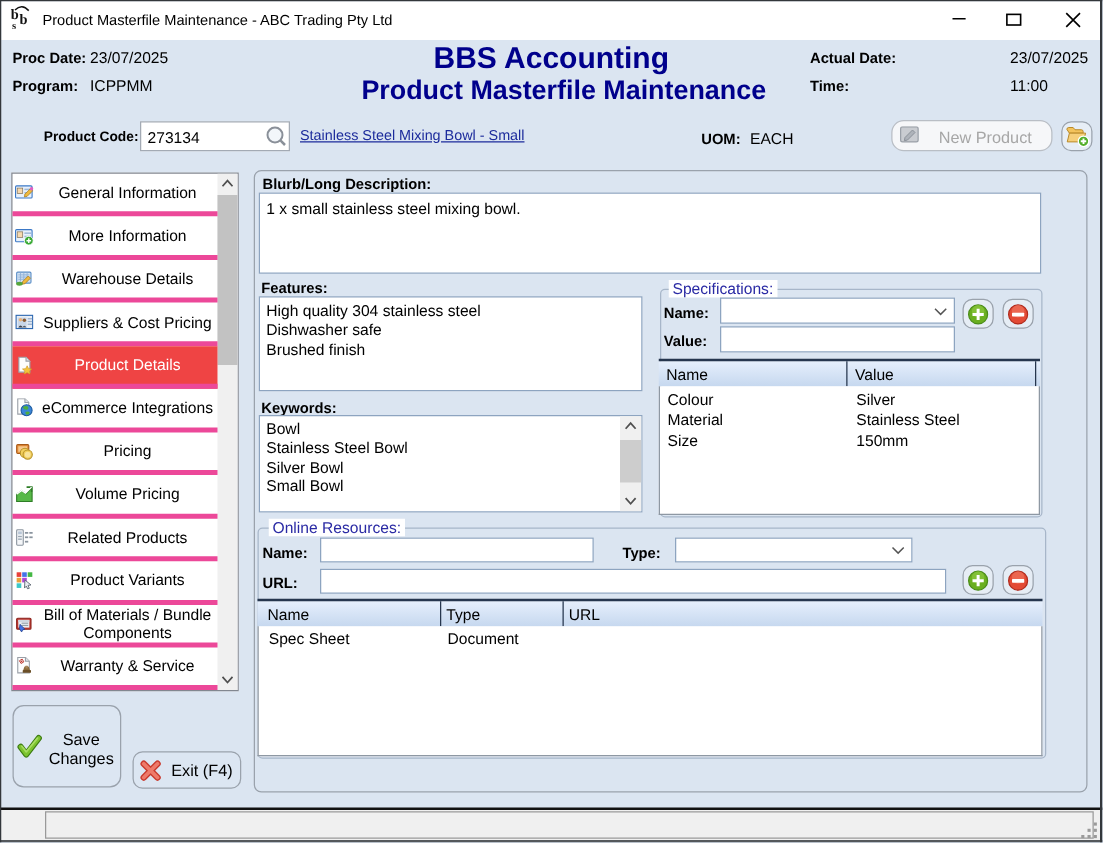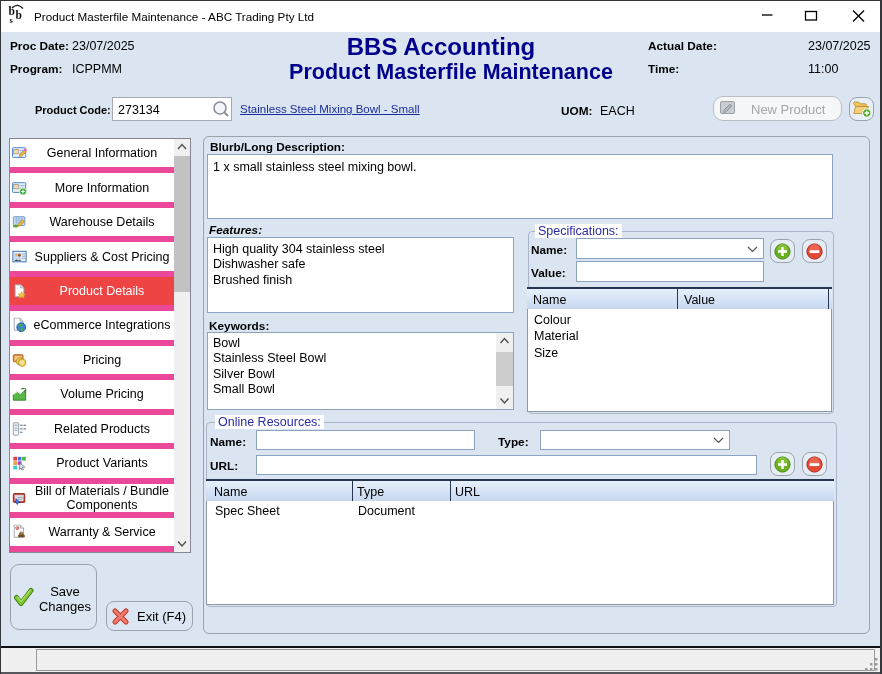--- a/index.html
+++ b/index.html
@@ -17,21 +17,21 @@
 
 .group { position:absolute; border:1px solid #a7b6c9; border-radius:4px; }
 .gtitle { position:absolute; font-size:12.5px; color:#2a2aa4; background:#ffffff; padding:0 3px; white-space:nowrap; }
 
 .thead { position:absolute; background:linear-gradient(#e6effc, #c6d8ef); border-top:2px solid #26364e; }
 .thead .ht { position:absolute; top:4px; font-size:12.5px; color:#000; }
 .tbody { position:absolute; background:#fff; font-size:12.5px; }
 .cellline { position:absolute; top:0; width:1px; height:100%; background:#26364e; }
 
 #menubox { position:absolute; left:9px; top:138px; width:182px; height:415px; background:#fff; border:1px solid #828790; }
-.mitem { position:absolute; left:0; width:164px; padding-left:20px; border-bottom:6px solid #ec4899; display:flex; align-items:center; justify-content:center; font-size:12.5px; color:#000; text-align:center; }
+.mitem { position:absolute; left:0; width:164px; padding-left:20px; border-bottom:4px solid #ec4899; display:flex; align-items:center; justify-content:center; font-size:12.5px; color:#000; text-align:center; }
 .mitem.sel { background:#ef4444; color:#fff; }
 .micon { position:absolute; left:2px; top:50%; transform:translateY(-50%); width:15px; height:15px; }
 .btn { position:absolute; background:#dce6f2; border:1px solid #9aa2ac; border-radius:9px; }
 </style>
 </head>
 <body>
 <div id="frame"></div>
 <div id="titlebar">
   <div id="titletext">Product Masterfile Maintenance - ABC Trading Pty Ltd</div>
 </div>
@@ -227,21 +227,21 @@
 <path d="M4 4 L15 15 M15 4 L4 15" stroke="#ee7a6a" stroke-width="3" stroke-linecap="round"></path>
 </svg>
 <div class="abs" style="left:137px; top:609px; font-size:13px; color:#000;">Exit (F4)</div>
 
 <div class="abs" style="left:203px; top:136px; width:667px; height:498px; border:1px solid #9aa2ac; border-radius:6px;"></div>
 
 <div class="abs lbl" style="left:210px; top:140px;">Blurb/Long Description:</div>
 <div class="abs inp" style="left:207px; top:154px; width:626px; height:65px;"></div>
 <div class="abs val" style="left:213px; top:160px;">1 x small stainless steel mixing bowl.</div>
 
-<div class="abs lbl" style="left:209px; top:223px;font-style:italic;">Features:</div>
+<div class="abs lbl" style="left:209px; top:223px;">Features:</div>
 <div class="abs inp" style="left:207px; top:237px; width:307px; height:76px;"></div>
 <div class="abs val" style="left:213px; top:242px; line-height:15.4px;">High quality 304 stainless steel<br>Dishwasher safe<br>Brushed finish</div>
 
 <div class="abs lbl" style="left:209px; top:319px;">Keywords:</div>
 <div class="abs inp" style="left:207px; top:332px; width:307px; height:78px;"></div>
 <div class="abs val" style="left:213px; top:336px; line-height:15.4px;">Bowl<br>Stainless Steel Bowl<br>Silver Bowl<br>Small Bowl</div>
 
 <div class="abs" style="left:496px; top:333px; width:17px; height:76px; background:#f0f0f0;"></div>
 <div class="abs" style="left:496px; top:352px; width:17px; height:34px; background:#cdcdcd;"></div>
 <svg class="abs" style="left:496px; top:333px;" width="17" height="17" viewBox="0 0 17 17">
@@ -275,20 +275,21 @@
   </svg>
 
 <div class="thead" style="left:527px; top:287px; width:305px; height:22px;">
   <div class="ht" style="left:6px;">Name</div>
   <div class="ht" style="left:157px;">Value</div>
   <div class="cellline" style="left:150px;"></div>
   <div class="cellline" style="left:301px;"></div>
 </div>
 <div class="tbody" style="left:527px; top:309px; width:305px; height:103px; border:1px solid #8e98a3; border-top:none;">
   <div class="abs" style="left:6px; top:3px; line-height:16.3px;">Colour<br>Material<br>Size</div>
+  <div class="abs" style="left:157px; top:3px; line-height:16.3px;">Silver<br>Stainless Steel<br>150mm</div>
 </div>
 
 <div class="group" style="left:206px; top:422px; width:631px; height:185px;"></div>
 <div class="gtitle" style="left:215px; top:415px;">Online Resources:</div>
 <div class="abs lbl" style="left:210px; top:435px;">Name:</div>
 <div class="abs inp" style="left:256px; top:430px; width:219px; height:20px;"></div>
 <div class="abs lbl" style="left:498px; top:435px;">Type:</div>
 <div class="abs inp" style="left:540px; top:430px; width:190px; height:20px;"></div>
 <svg class="abs" style="left:713px; top:437px;" width="11" height="7" viewBox="0 0 11 7">
     <path d="M1 1 L5.5 5.5 L10 1" fill="none" stroke="#555" stroke-width="1.2"></path>

